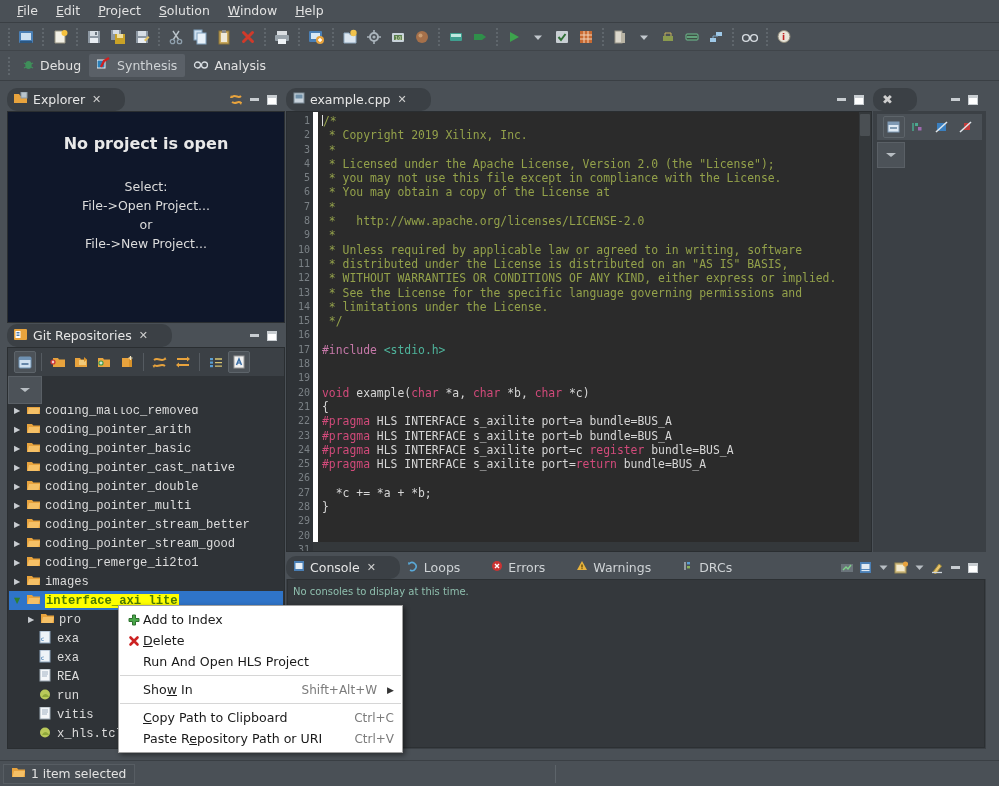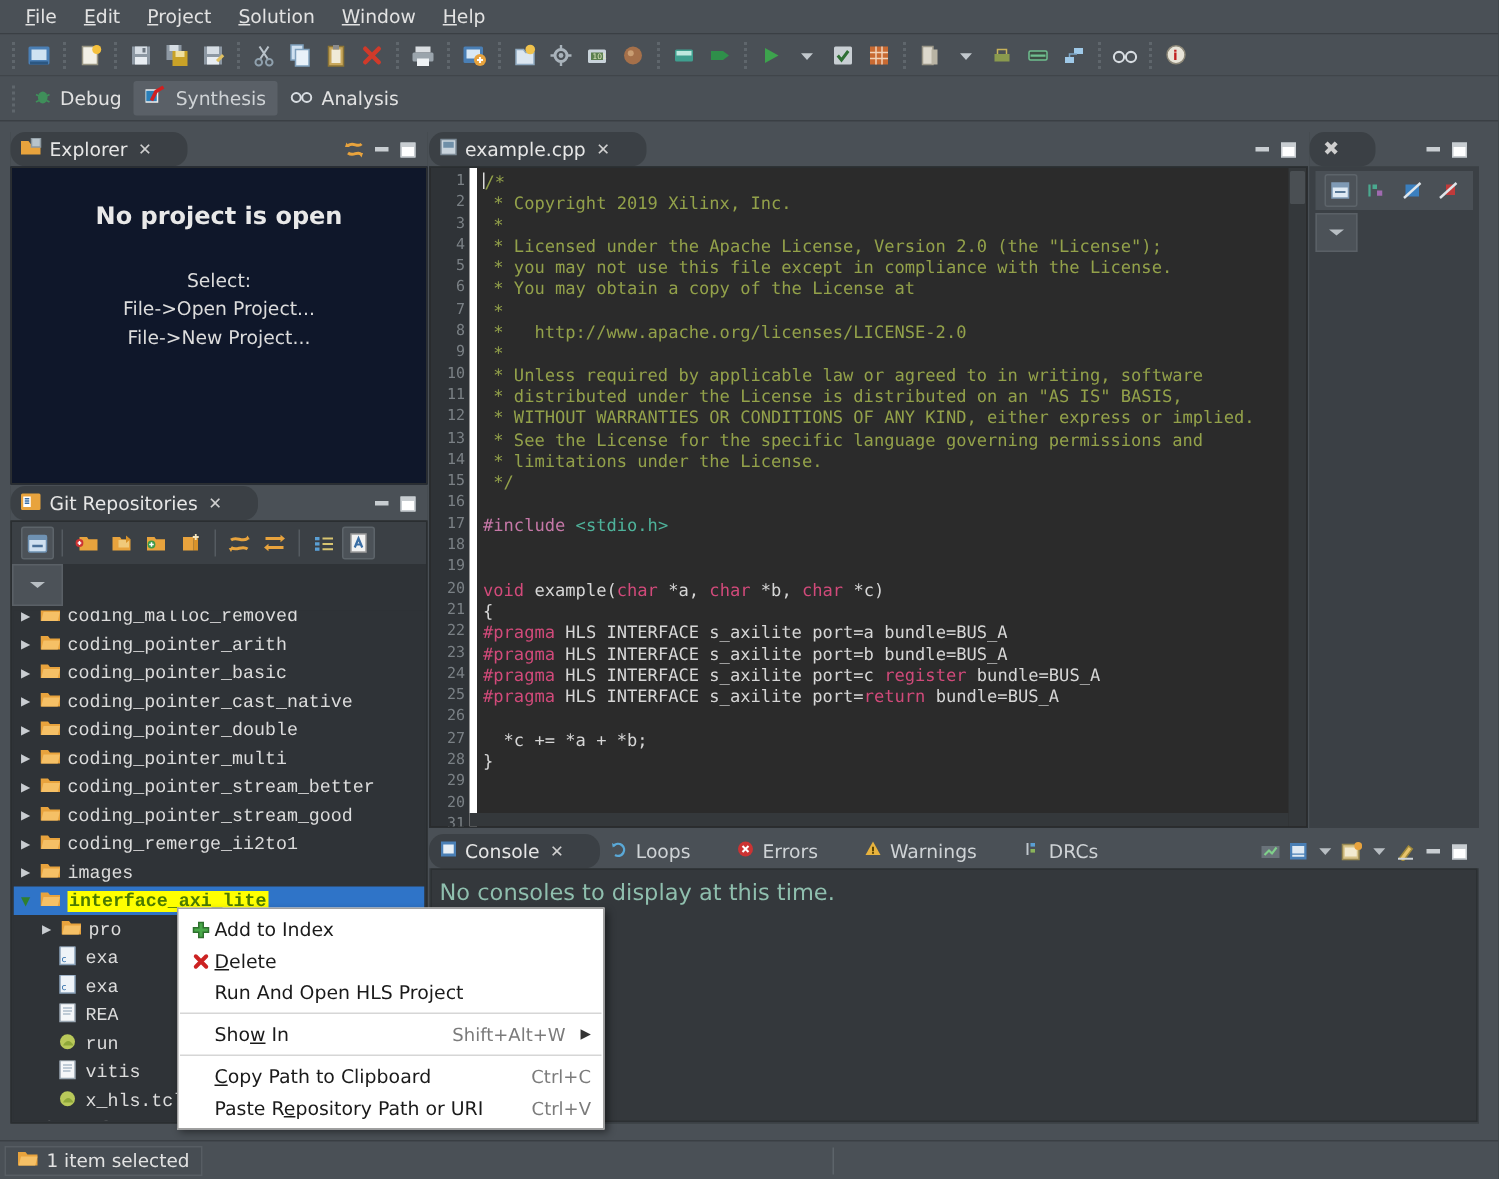--- a/index.html
+++ b/index.html
@@ -148,21 +148,21 @@
   .code-sb { position:absolute; right:0; top:0; bottom:0; width:12px; background:#34383b;}
   .code-sb .thumb { position:absolute; left:1px; right:1px; top:2px; height:22px; background:#4a4f53; border-radius:1px;}
   .code-hsb { position:absolute; left:26px; right:12px; bottom:0; height:9px; background:#34383b;}
 
   
   #console { left:286px; top:556px; width:700px; height:193px; }
   #console .panel-body { background:#3b4045; }
   .console-content {
     position:absolute; left:1px; right:1px; top:0px; bottom:1px;
     background:#34383c; border:1px solid #2c3033;
-    font-size:15px; color:#8fbfae; padding:6px 5px;
+    font-size:10px; color:#8fbfae; padding:6px 5px;
   }
   .con-tabs { display:flex; align-items:flex-end; height:23px; }
 
   
   #outline { left:873px; top:88px; width:113px; height:464px; }
   #outline .panel-body { background:#3b4045; }
   .out-toolbar { height:26px; background:#4a5056; display:flex;align-items:center;justify-content:center;gap:2px; margin:3px 4px 0 4px;}
   .out-sub { height:28px; display:flex; }
   .out-drop { width:28px; height:26px; background:#4c5258; border:1px solid #5a6066; display:flex;align-items:center;justify-content:center;}
 
@@ -465,20 +465,21 @@
           </div>
         <div class="ctrl">
             <span class="ico-max"></span>
           </div>
       </div>
     </div>
     <div class="panel-body">
       <div class="exp-title">No project is open</div>
       <div class="exp-line">Select:</div>
       <div class="exp-line">File-&gt;Open Project...</div>
+      <div class="exp-line">or</div>
       <div class="exp-line">File-&gt;New Project...</div>
     </div>
   </div>
 
   <div class="panel" id="gitrepos">
     <div class="panel-tabbar">
       <div class="ptab">
         <span>
           <svg width="14" height="13">
               <rect x="0" y="1" width="13" height="11" rx="1" fill="#e8a33d"></rect>

